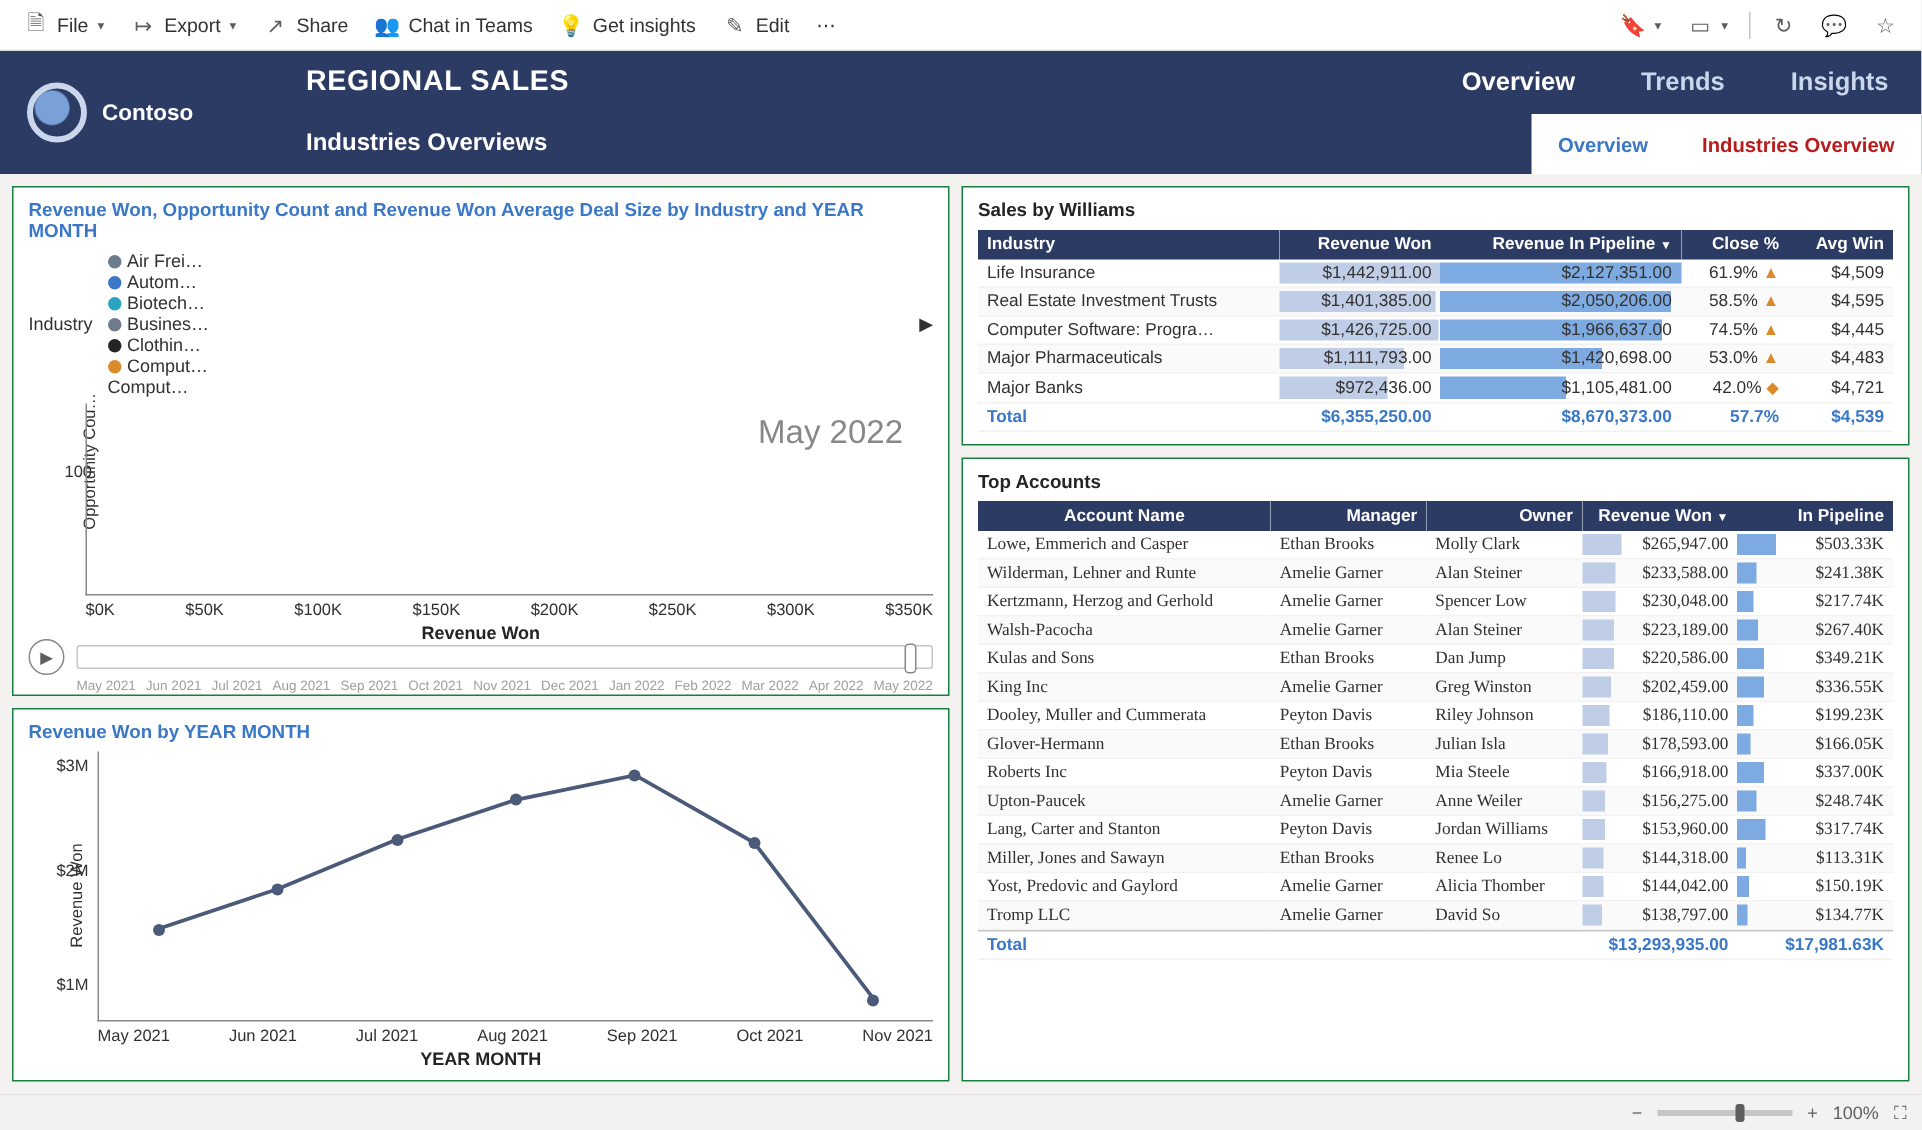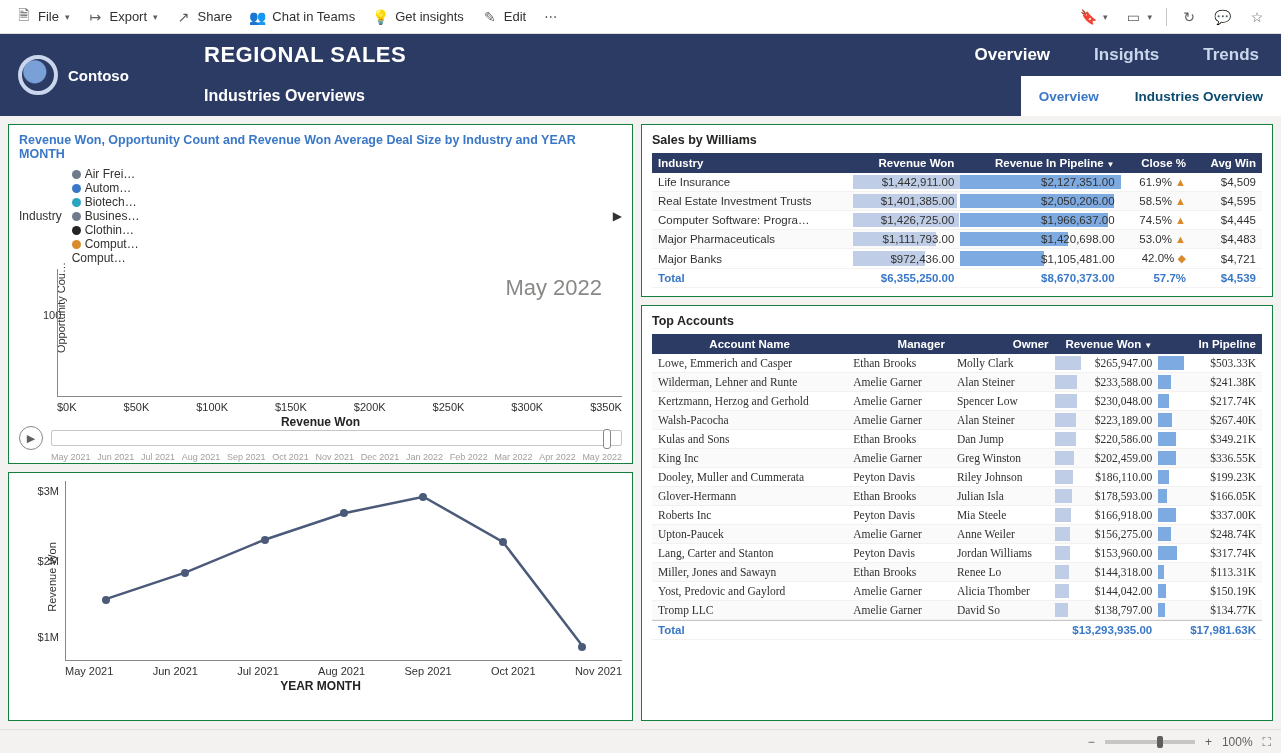--- a/index.html
+++ b/index.html
@@ -11,29 +11,29 @@
   .toolbar .sep{ flex:1;}
   .toolbar .icon{ width:16px; height:16px; display:inline-flex; align-items:center; justify-content:center; font-size:14px; color:#605e5c;}
   .chev{ font-size:9px; color:#605e5c;}
 
   
   .header { height:82px; background:#2b3b63; display:flex;}
   .brand { width:194px; background:#2b3b63; display:flex; align-items:center; gap:10px; padding-left:18px; color:#fff; font-weight:600; font-size:15px;}
   .brand-logo{ width:40px; height:40px; border-radius:50%; background:radial-gradient(circle at 40% 40%, #7aa0d8 0 40%, #2b3b63 45%); border:4px solid #c9d6ec; position:relative;}
   .header-main{ flex:1; display:flex; flex-direction:column;}
   .header-top{ height:42px; display:flex; align-items:center;}
-  .header-top .title{ color:#fff; font-size:22px; font-weight:700; padding-left:10px; letter-spacing:0.5px;}
+  .header-top .title{ color:#fff; font-size:19px; font-weight:700; padding-left:10px; letter-spacing:0.5px;}
   .header-top .nav{ margin-left:auto; display:flex; height:100%;}
   .header-top .nav .navitem{ color:#c9d6ec; font-size:17px; font-weight:600; padding:0 22px; display:flex; align-items:center; cursor:pointer;}
   .header-top .nav .navitem.active{ color:#fff; font-weight:700;}
   .header-sub{ height:40px; display:flex; align-items:stretch;}
   .header-sub .subtitle{ color:#fff; font-size:16px; font-weight:600; padding-left:10px; display:flex; align-items:center;}
   .header-sub .tabs{ margin-left:auto; background:#fff; display:flex; height:100%;}
   .header-sub .tabs .tab{ padding:0 18px; display:flex; align-items:center; font-size:13.5px; font-weight:600; color:#3a78c7; cursor:pointer;}
-  .header-sub .tabs .tab.active{ color:#0c4a6e;}
+  .header-sub .tabs .tab.active{ color:#b91c1c;}
 
   
   .content{ display:flex; gap:8px; padding:8px; height:calc(753px - 34px - 82px - 24px);}
   .left-col{ width:625px; display:flex; flex-direction:column; gap:8px;}
   .right-col{ flex:1; display:flex; flex-direction:column; gap:8px; min-width:0;}
   .card{ background:#fff; border:1px solid #15803d; border-radius:0; padding:8px 10px; position:relative; overflow:hidden;}
   .card-title{ color:#3a78c7; font-size:12.5px; font-weight:600; margin-bottom:6px;}
   .card-title.dark{ color:#252423;}
 
   
@@ -140,22 +140,22 @@
 <div class="header">
   <div class="brand">
     <div class="brand-logo"></div>
     <span>Contoso</span>
   </div>
   <div class="header-main">
     <div class="header-top">
       <span class="title">REGIONAL SALES</span>
       <div class="nav" id="topnav">
           <div class="navitem active">Overview</div>
+          <div class="navitem">Trends</div>
           <div class="navitem">Insights</div>
-          <div class="navitem">Trends</div>
         </div>
     </div>
     <div class="header-sub">
       <span class="subtitle">Industries Overviews</span>
       <div class="tabs" id="subtabs">
           <div class="tab">Overview</div>
           <div class="tab active">Industries Overview</div>
         </div>
     </div>
   </div>
@@ -237,20 +237,21 @@
           <span>Dec 2021</span>
           <span>Jan 2022</span>
           <span>Feb 2022</span>
           <span>Mar 2022</span>
           <span>Apr 2022</span>
           <span>May 2022</span>
         </div>
     </div>
 
     <div class="card" style="flex:1">
+      <div class="card-title">Revenue Won by YEAR MONTH</div>
       <div class="chart2-body">
         <div class="ylabel2">Revenue Won</div>
         <div class="yticks2" id="yticks2">
             <div style="top: 10px;">$3M</div>
             <div style="top: 80px;">$2M</div>
             <div style="top: 156px;">$1M</div>
           </div>
         <div class="chart2-area">
           <svg width="100%" height="100%" viewBox="0 0 560 180" preserveAspectRatio="none">
             <polyline id="linepath" fill="none" stroke="#4a5a78" stroke-width="2.5" points="40,118.8 120,92.16 200,59.03999999999999 280,32.400000000000006 360,15.840000000000003 440,61.19999999999999 520,165.6"></polyline>

